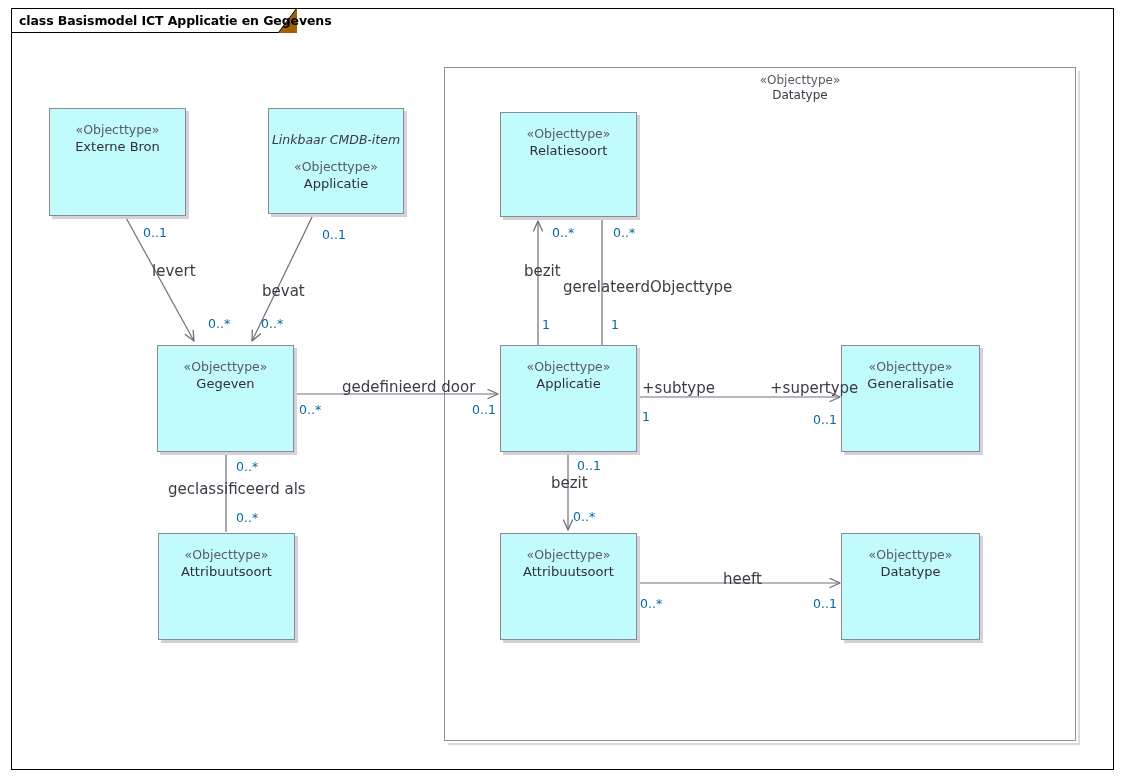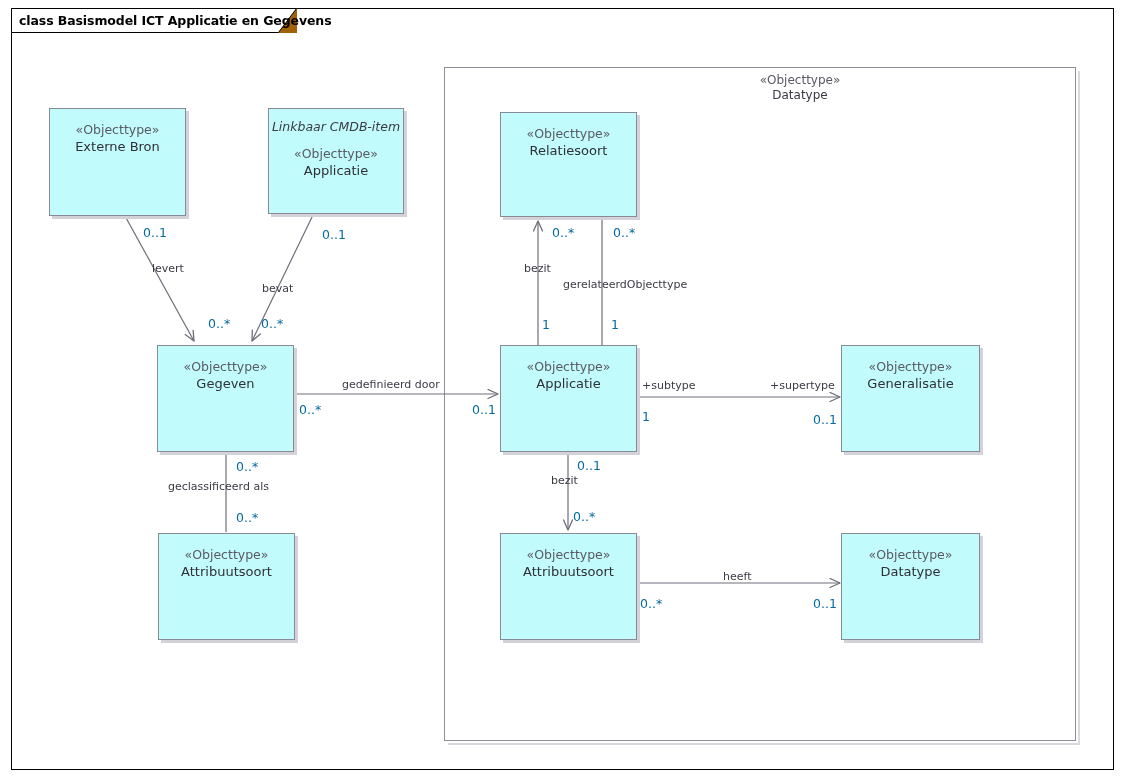--- a/index.html
+++ b/index.html
@@ -134,21 +134,21 @@
     left: 0;
     top: 0;
     width: 1125px;
     height: 781px;
     z-index: 2;
     pointer-events: none;
   }
   
   .edge-label {
     position: absolute;
-    font-size: 11px;
+    font-size: 15px;
     color: #3b3b45;
     white-space: nowrap;
     z-index: 5;
   }
   .edge-mult {
     position: absolute;
     font-size: 12.5px;
     color: #0369a1;
     white-space: nowrap;
     z-index: 5;
@@ -220,21 +220,21 @@
   </svg>
 
   <div class="uml-class" style="left:49px; top:108px; width:137px; height:108px;">
     <div class="cls-inner">
       <span class="stereo">«Objecttype»</span>
       <span class="name">Externe Bron</span>
     </div>
   </div>
 
   <div class="uml-class" style="left:268px; top:108px; width:136px; height:106px;">
-    <div class="cls-inner" style="padding-top:9px;">
+    <div class="cls-inner" style="padding-top:22px;">
       <span class="pre-name">Linkbaar CMDB-item</span>
       <span class="stereo">«Objecttype»</span>
       <span class="name">Applicatie</span>
     </div>
   </div>
 
   <div class="uml-class" style="left:500px; top:112px; width:137px; height:105px;">
     <div class="cls-inner">
       <span class="stereo">«Objecttype»</span>
       <span class="name">Relatiesoort</span>

